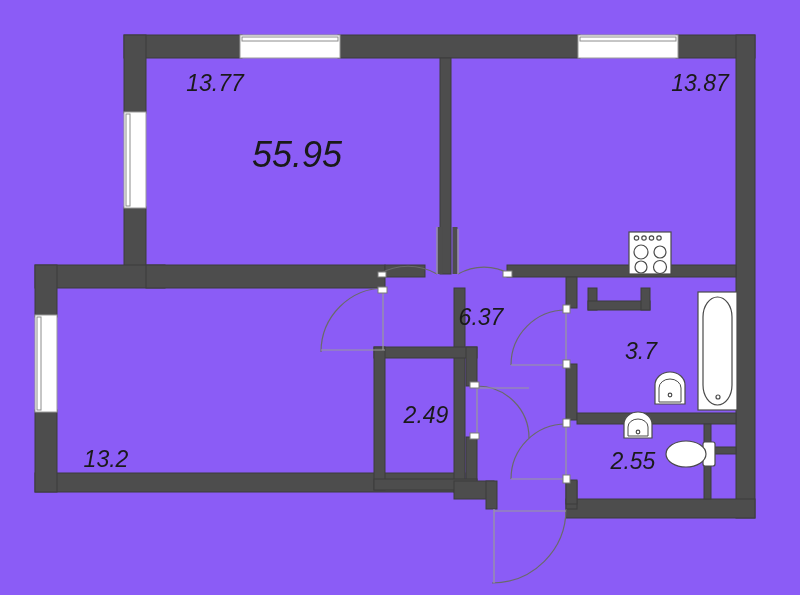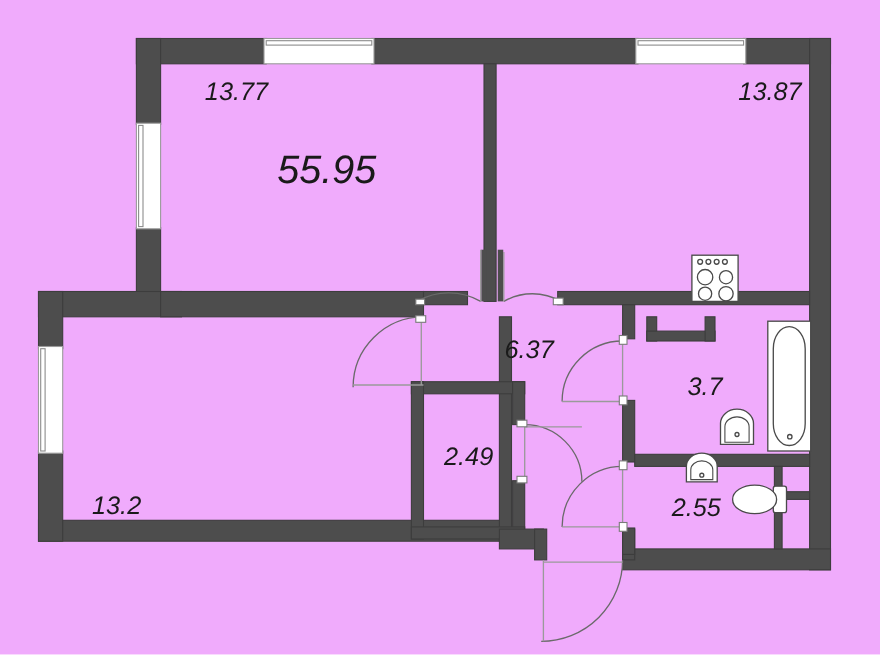--- a/index.html
+++ b/index.html
@@ -10,21 +10,21 @@
   body {
     width: 800px;
     height: 595px;
     font-family: "Liberation Sans", sans-serif;
     overflow: hidden;
   }
   #floorplan-root {
     position: relative;
     width: 800px;
     height: 595px;
-    background: #f0abfc;
+    background: #8b5cf6;
   }
   svg.plan {
     display: block;
     width: 800px;
     height: 595px;
   }
   .area-label {
     font-family: "Liberation Sans", sans-serif;
     font-style: italic;
     fill: #1a1a1a;

